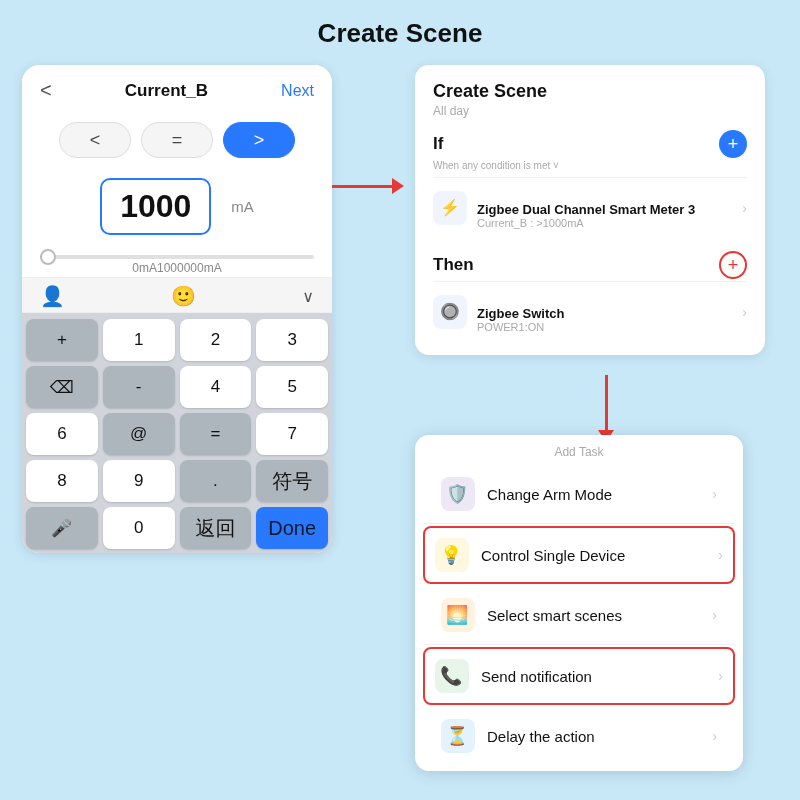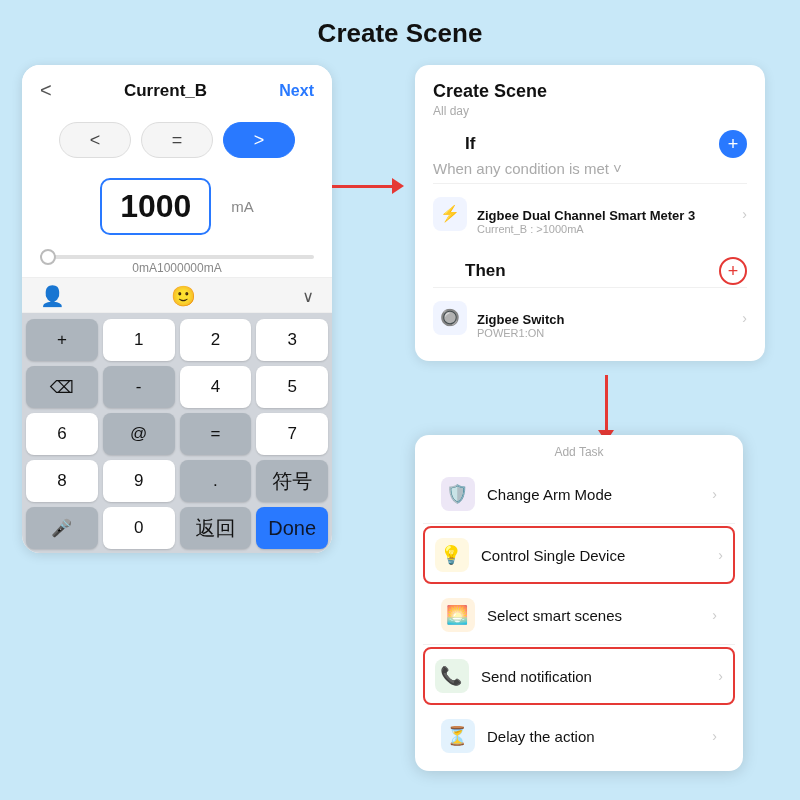--- a/index.html
+++ b/index.html
@@ -46,21 +46,21 @@
       color: #555;
     }
     .phone-title {
       font-size: 17px;
       font-weight: 600;
       color: #111;
     }
     .phone-next {
       font-size: 16px;
       color: #2979ff;
-      font-weight: 700;
+      font-weight: 400;
     }
 
     .comparison-btns {
       display: flex;
       justify-content: center;
       gap: 10px;
       padding: 10px 18px 8px;
     }
     .cmp-btn {
       width: 72px;
@@ -251,29 +251,28 @@
     }
 
     .if-section {
       margin-bottom: 14px;
     }
     .section-header {
       display: flex;
       align-items: center;
       justify-content: space-between;
       margin-bottom: 2px;
-      margin-left: 32px;
     }
     .section-label {
       font-size: 17px;
       font-weight: 700;
       color: #111;
     }
     .section-sublabel {
-      font-size: 15px;
+      font-size: 10px;
       color: #aaa;
       margin-bottom: 6px;
     }
     .add-btn-circle {
       width: 28px;
       height: 28px;
       background: #2979ff;
       border-radius: 50%;
       display: flex;
       align-items: center;

